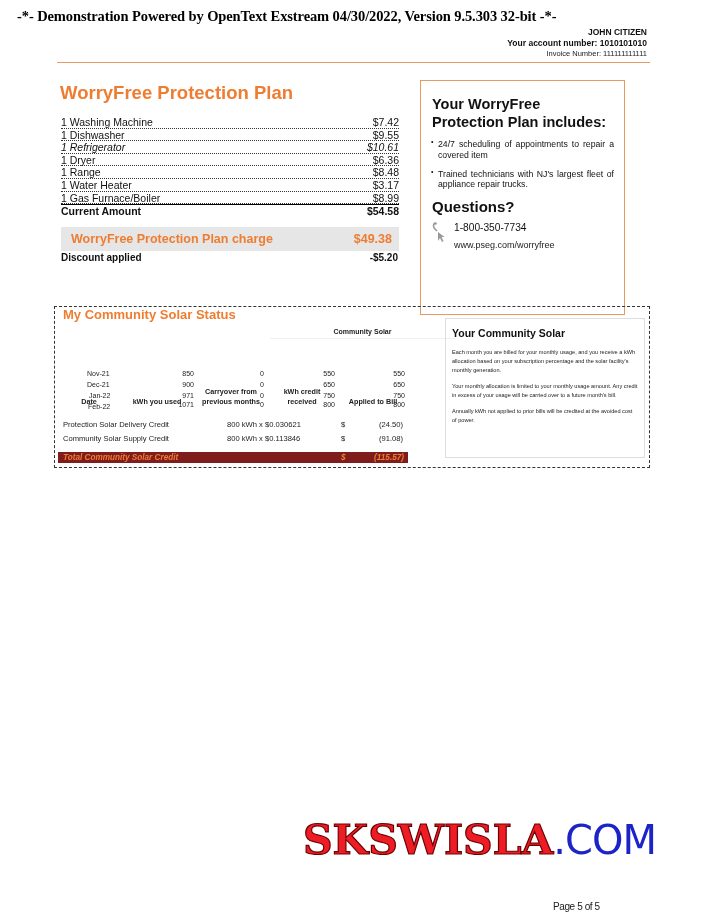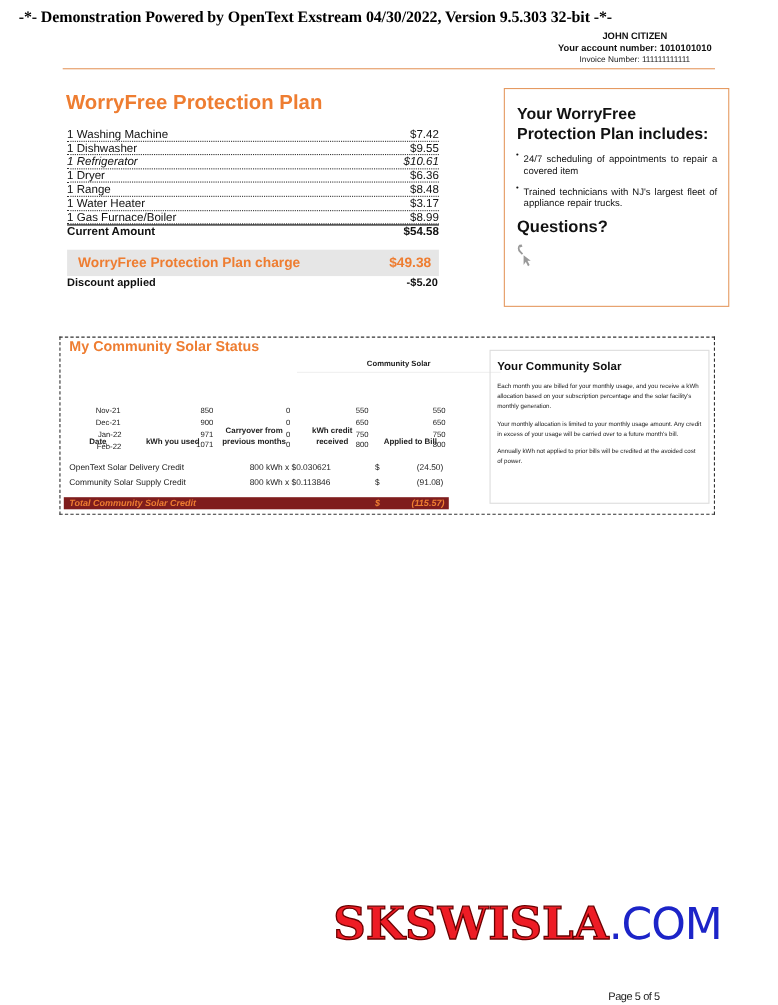--- a/index.html
+++ b/index.html
@@ -1,37 +1,37 @@
 <!DOCTYPE html>
 <html><head>
 <meta charset="utf-8">
 <style>
   * { box-sizing: border-box; margin: 0; padding: 0; }
   html, body { width: 707px; height: 914px; background: #ffffff; overflow: hidden; }
   body { position: relative; font-family: "Liberation Sans", sans-serif; color: #111; }
 
   .demo-banner { position: absolute; left: 17px; top: 8px; font-family: "Liberation Serif", serif; font-weight: bold; font-size: 14.5px; color: #000; white-space: nowrap; letter-spacing: -0.1px; }
 
-  .acct { position: absolute; right: 60px; top: 27px; text-align: center; }
+  .acct { position: absolute; right: 60px; top: 27px; text-align: right; }
   .acct .name { font-size: 8.5px; font-weight: bold; line-height: 11px; }
   .acct .number { font-size: 8.5px; font-weight: bold; line-height: 11px; }
   .acct .invoice { font-size: 7.5px; line-height: 10px; color: #222; }
   .header-rule { position: absolute; left: 57px; top: 62px; width: 593px; height: 1px; background: #e59a61; }
 
   
   .wf-title { position: absolute; left: 60px; top: 82px; font-size: 18.5px; font-weight: bold; color: #ee7d31; white-space: nowrap; }
   .wf-table { position: absolute; left: 61px; top: 116px; width: 338px; }
   .wf-row { display: flex; justify-content: space-between; font-size: 10.5px; line-height: 12.5px; height: 12.6px; border-bottom: 1px dotted #333; }
   .wf-row.italic { font-style: italic; }
   .wf-row.total { font-weight: bold; border-bottom: none; border-top: 1px solid #000; }
   .wf-charge { position: absolute; left: 61px; top: 227px; width: 338px; height: 24px; background: #e6e6e6; display: flex; justify-content: space-between; align-items: center; padding: 0 7px 0 10px; color: #ee7d31; font-weight: bold; font-size: 12.5px; }
   .wf-discount { position: absolute; left: 61px; top: 252px; width: 338px; display: flex; justify-content: space-between; font-weight: bold; font-size: 10px; padding-right: 1px; }
 
   
-  .wf-box { position: absolute; left: 458px; top: 80px; width: 205px; height: 199px; border: 1.5px solid #e59a61; padding: 14px 10px 0 11px; }
+  .wf-box { position: absolute; left: 420px; top: 80px; width: 205px; height: 235px; border: 1.5px solid #e59a61; padding: 14px 10px 0 11px; }
   .wf-box h2 { font-size: 14.5px; font-weight: bold; line-height: 18px; color: #111; }
   .wf-box ul { list-style: none; margin-top: 8px; }
   .wf-box li { position: relative; font-size: 8.7px; line-height: 10.8px; padding-left: 6px; margin-bottom: 8px; text-align: justify; }
   .wf-box li::before { content: "\2022"; position: absolute; left: -1px; top: -2px; font-size: 7px; }
   .wf-box h3 { font-size: 15px; font-weight: bold; margin-top: 2px; }
   .contact { display: flex; align-items: flex-start; margin-top: 6px; }
   .phone-icon { width: 18px; height: 22px; margin-right: 4px; }
   .contact .phone { font-size: 10.2px; line-height: 13px; }
   .contact .url { font-size: 9px; margin-top: 6px; color: #222; }
 
@@ -121,20 +121,24 @@
   </ul>
   <h3>Questions?</h3>
   <div class="contact">
     <span class="phone-icon">
       <svg width="18" height="22" viewBox="0 0 18 22">
         <path d="M3 2 C1 3 1 6 3 8 L5 10" stroke="#999" stroke-width="1.6" fill="none"></path>
         <path d="M2 2 L4 1 L5 3 L3 4 Z" fill="#999"></path>
         <path d="M6 11 L6 20 L8 17 L10 21 L11.5 20 L9.5 16 L12.5 16 Z" fill="#999"></path>
       </svg>
     </span>
+    <div>
+      <div class="phone">1-800-350-7734</div>
+      <div class="url">www.pseg.com/worryfree</div>
+    </div>
   </div>
 </div>
 
 <div class="solar-frame"></div>
 <div class="solar-title">My Community Solar Status</div>
 
 <div class="solar-table">
   <div class="cs-group">Community Solar</div>
   <div class="th" style="left:10px; top:31px; width:38px;">Date</div>
   <div class="th" style="left:62px; top:31px; width:70px;">kWh you used</div>
@@ -160,21 +164,21 @@
   <div class="td" style="left:240px; top:65px; width:35px; text-align:right;">750</div>
   <div class="td" style="left:310px; top:65px; width:35px; text-align:right;">750</div>
 
   <div class="td" style="left:28px; top:76px;">Feb-22</div>
   <div class="td" style="left:100px; top:74px; width:34px; text-align:right;">1071</div>
   <div class="td" style="left:190px; top:74px; width:14px; text-align:right;">0</div>
   <div class="td" style="left:240px; top:74px; width:35px; text-align:right;">800</div>
   <div class="td" style="left:310px; top:74px; width:35px; text-align:right;">800</div>
 
   <div class="credit-row" style="top:94px;">
-    <span style="left:0;">OpenText Solar Delivery Credit</span>
+    <span style="left:0;">Protection Solar Delivery Credit</span>
     <span style="left:164px;">800 kWh x $0.030621</span>
     <span style="left:278px;">$</span>
     <span style="right:6px;">(24.50)</span>
   </div>
   <div class="credit-row" style="top:108px;">
     <span style="left:0;">Community Solar Supply Credit</span>
     <span style="left:164px;">800 kWh x $0.113846</span>
     <span style="left:278px;">$</span>
     <span style="right:6px;">(91.08)</span>
   </div>

